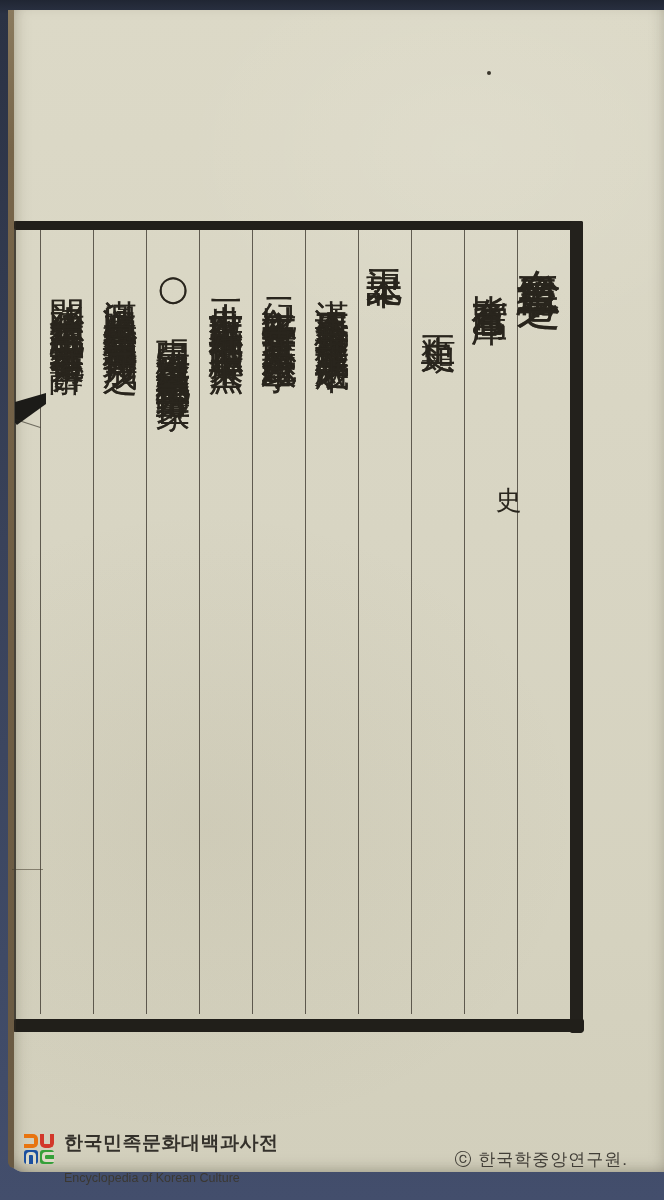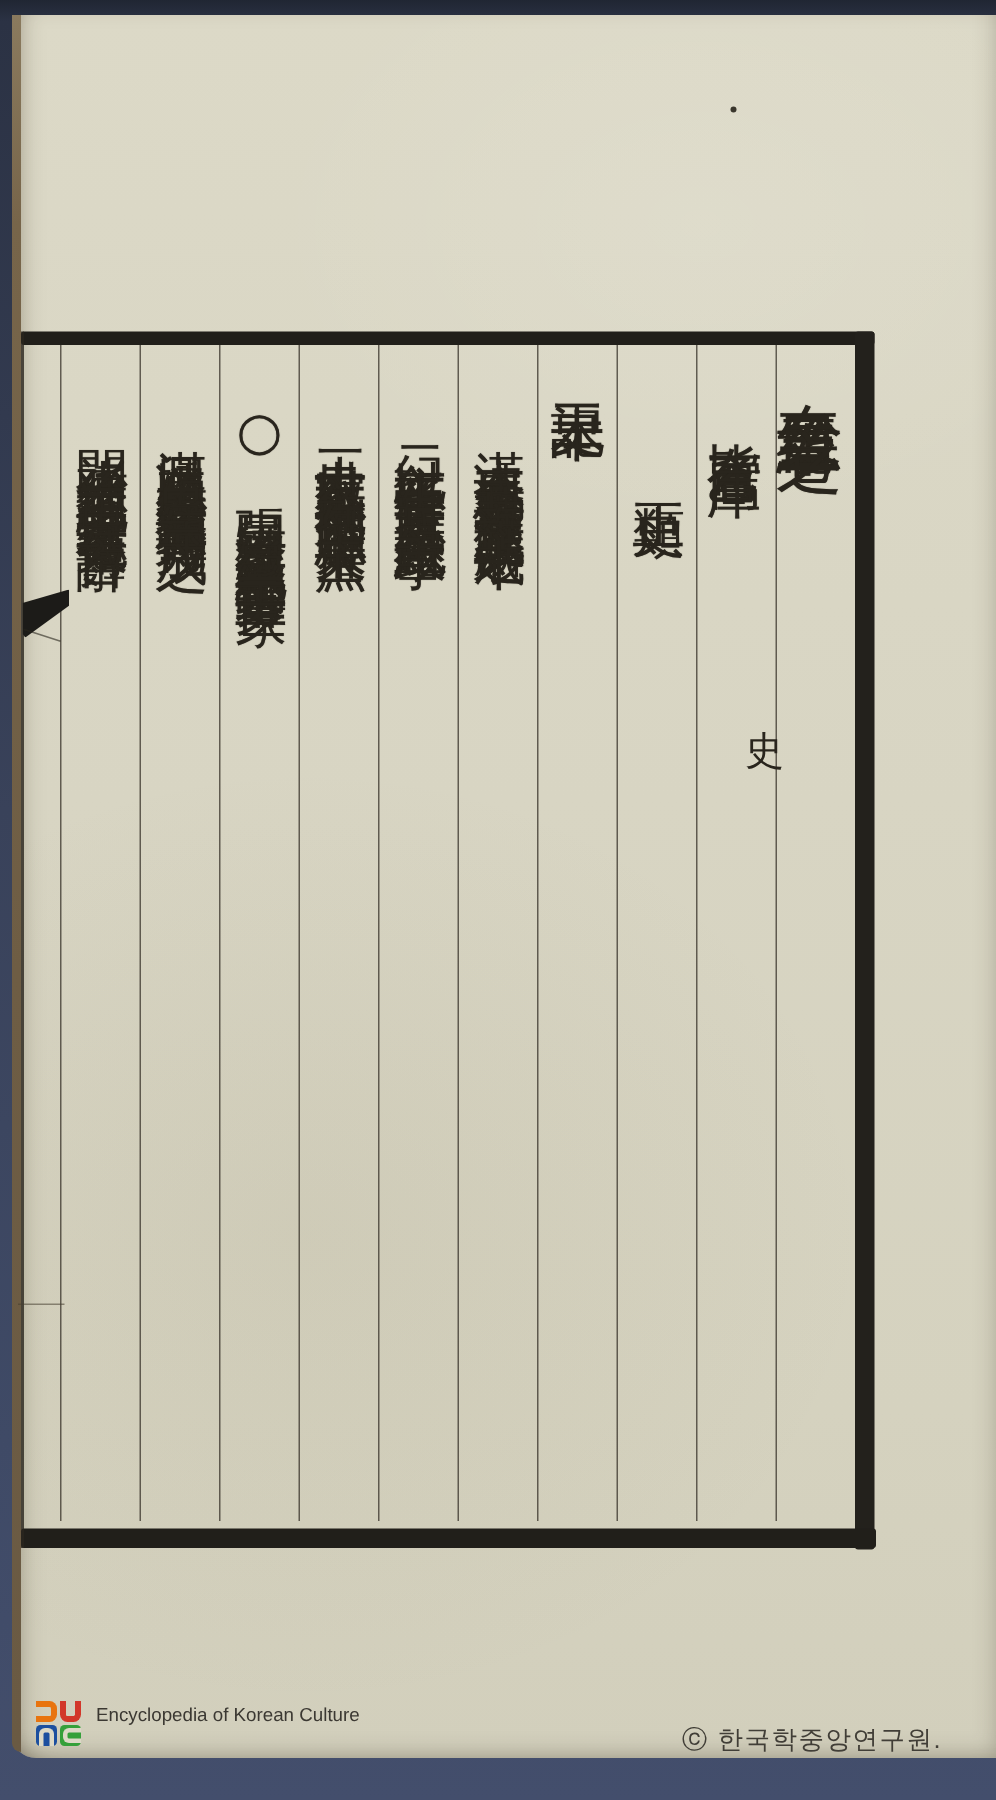--- a/index.html
+++ b/index.html
@@ -46,21 +46,21 @@
   .tile{position:relative;border-radius:3px;}
   .t-tl{border:4px solid #e8740f;border-left:none;border-radius:0 5px 5px 0;}
   .t-tr{border:4px solid #d2372a;border-top:none;border-radius:0 0 5px 5px;}
   .t-bl{background:#1c4f9f;} .t-br{background:#35a03a;}
   .t-bl::after{content:"";position:absolute;left:2px;top:2px;right:2px;bottom:0;
                border:3px solid #dcd9c7;border-bottom:none;border-radius:4px 4px 0 0;}
   .t-br::after{content:"";position:absolute;left:2px;top:2px;bottom:2px;right:0;
                border:3px solid #dcd9c7;border-right:none;border-radius:4px 0 0 4px;}
   .logo-text{position:absolute;left:64px;top:1133px;line-height:1;font-family:"Liberation Sans","DejaVu Sans",sans-serif;}
   .logo-ko{font-size:19px;font-weight:bold;color:#34312b;letter-spacing:.5px;}
-  .logo-en{font-size:12.5px;color:#3b3832;margin-top:4px;}
+  .logo-en{font-size:12.5px;color:#3b3832;margin-top:20px;}
   .copyright{position:absolute;right:36px;top:1148px;font-size:17px;color:#413e37;
              font-family:"Liberation Sans","DejaVu Sans",sans-serif;letter-spacing:1px;}
 </style>
 </head>
 <body>
 
 <div class="stage">
 
   <div class="paper"></div>
   <div class="spine-edge"></div>
@@ -98,17 +98,18 @@
   <div class="tab-line"></div>
   <div class="fold-line"></div>
 
   <div class="logo">
     <div class="tile t-tl"></div>
     <div class="tile t-tr"></div>
     <div class="tile t-bl"></div>
     <div class="tile t-br"></div>
   </div>
   <div class="logo-text">
+    <div class="logo-ko">한국민족문화대백과사전</div>
     <div class="logo-en">Encyclopedia of Korean Culture</div>
   </div>
   <div class="copyright">ⓒ 한국학중앙연구원.</div>
 
 </div>
 
 </body></html>

